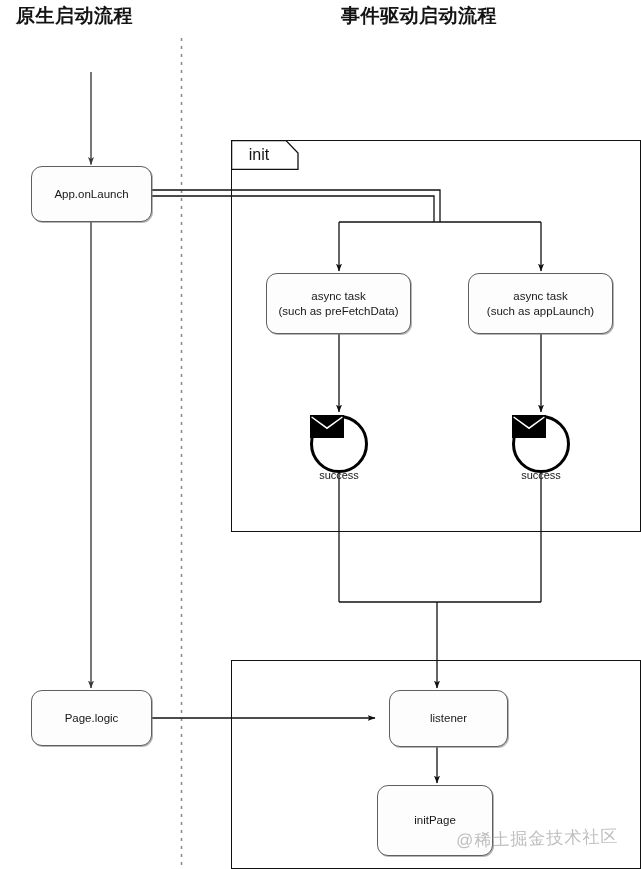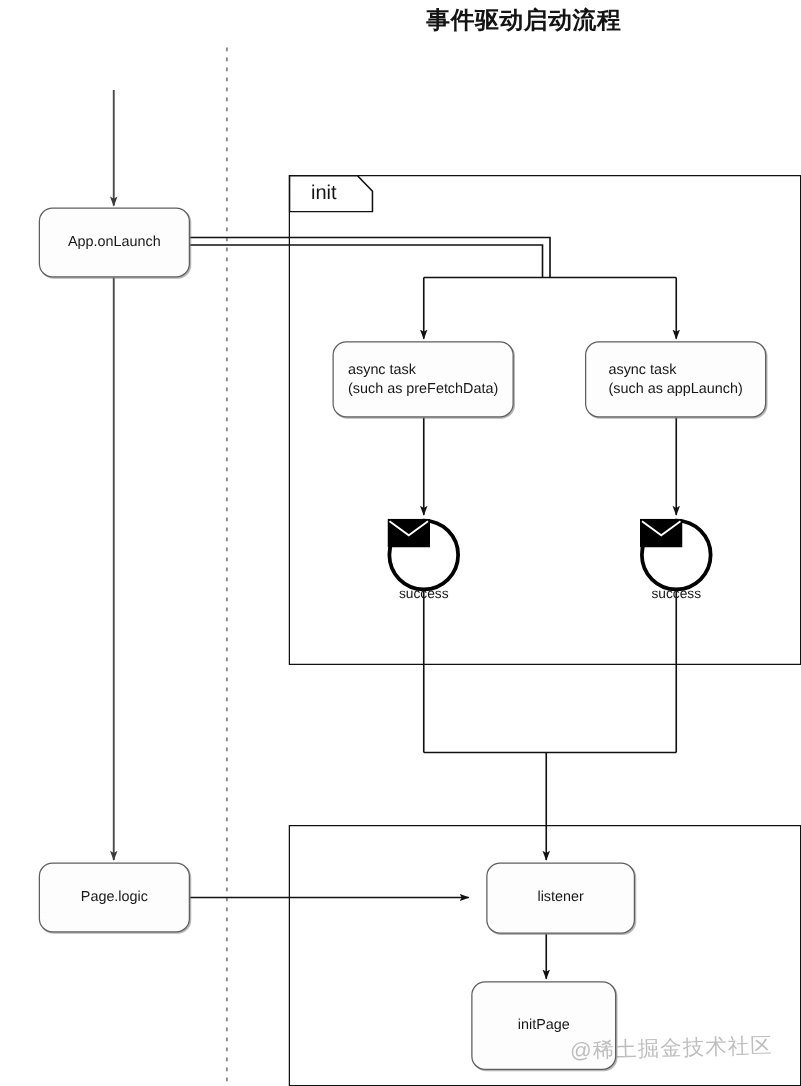--- a/index.html
+++ b/index.html
@@ -28,21 +28,21 @@
   .node{
     position:absolute;
     box-sizing:border-box;
     background:#fdfdfd;
     border:1.4px solid #5f5f5f;
     border-radius:11px;
     box-shadow:1px 1px 0 rgba(120,120,120,.55);
     display:flex;
     align-items:center;
     justify-content:center;
-    text-align:left;
+    text-align:center;
     font-size:11.5px;
     line-height:15px;
     color:#171717;
     white-space:pre-line;
   }
 
   #node-app-onlaunch{left:31px;top:166px;width:121px;height:56px;}
   #node-page-onload{left:31px;top:690px;width:121px;height:56px;}
   #node-async-left{left:266px;top:273px;width:145px;height:61px;}
   #node-async-right{left:468px;top:273px;width:145px;height:61px;}
@@ -153,20 +153,21 @@
     <path d="M339,473 L339,602" fill="none" stroke="#111" stroke-width="1.3"></path>
     <path d="M541,473 L541,602" fill="none" stroke="#111" stroke-width="1.3"></path>
     <line x1="339" y1="602" x2="541" y2="602" stroke="#111" stroke-width="1.3"></line>
     <line x1="437" y1="602" x2="437" y2="688" stroke="#111" stroke-width="1.3" marker-end="url(#arrow)"></line>
 
     <line x1="152" y1="718" x2="375" y2="718" stroke="#111" stroke-width="1.3" marker-end="url(#arrow)"></line>
 
     <line x1="437" y1="747" x2="437" y2="783" stroke="#111" stroke-width="1.3" marker-end="url(#arrow)"></line>
   </svg>
 
+  <div class="title" id="title-native">原生启动流程</div>
   <div class="title" id="title-event">事件驱动启动流程</div>
 
   <div class="frame" id="frame-init"></div>
   <div class="frame-tab" id="tab-init">
     <svg width="68" height="30">
       <path d="M0.6,0.6 L55,0.6 L67,13 L67,29.4 L0.6,29.4 Z" fill="#fff" stroke="#111" stroke-width="1.3"></path>
     </svg>
     <span class="tab-label">init</span>
   </div>
 

